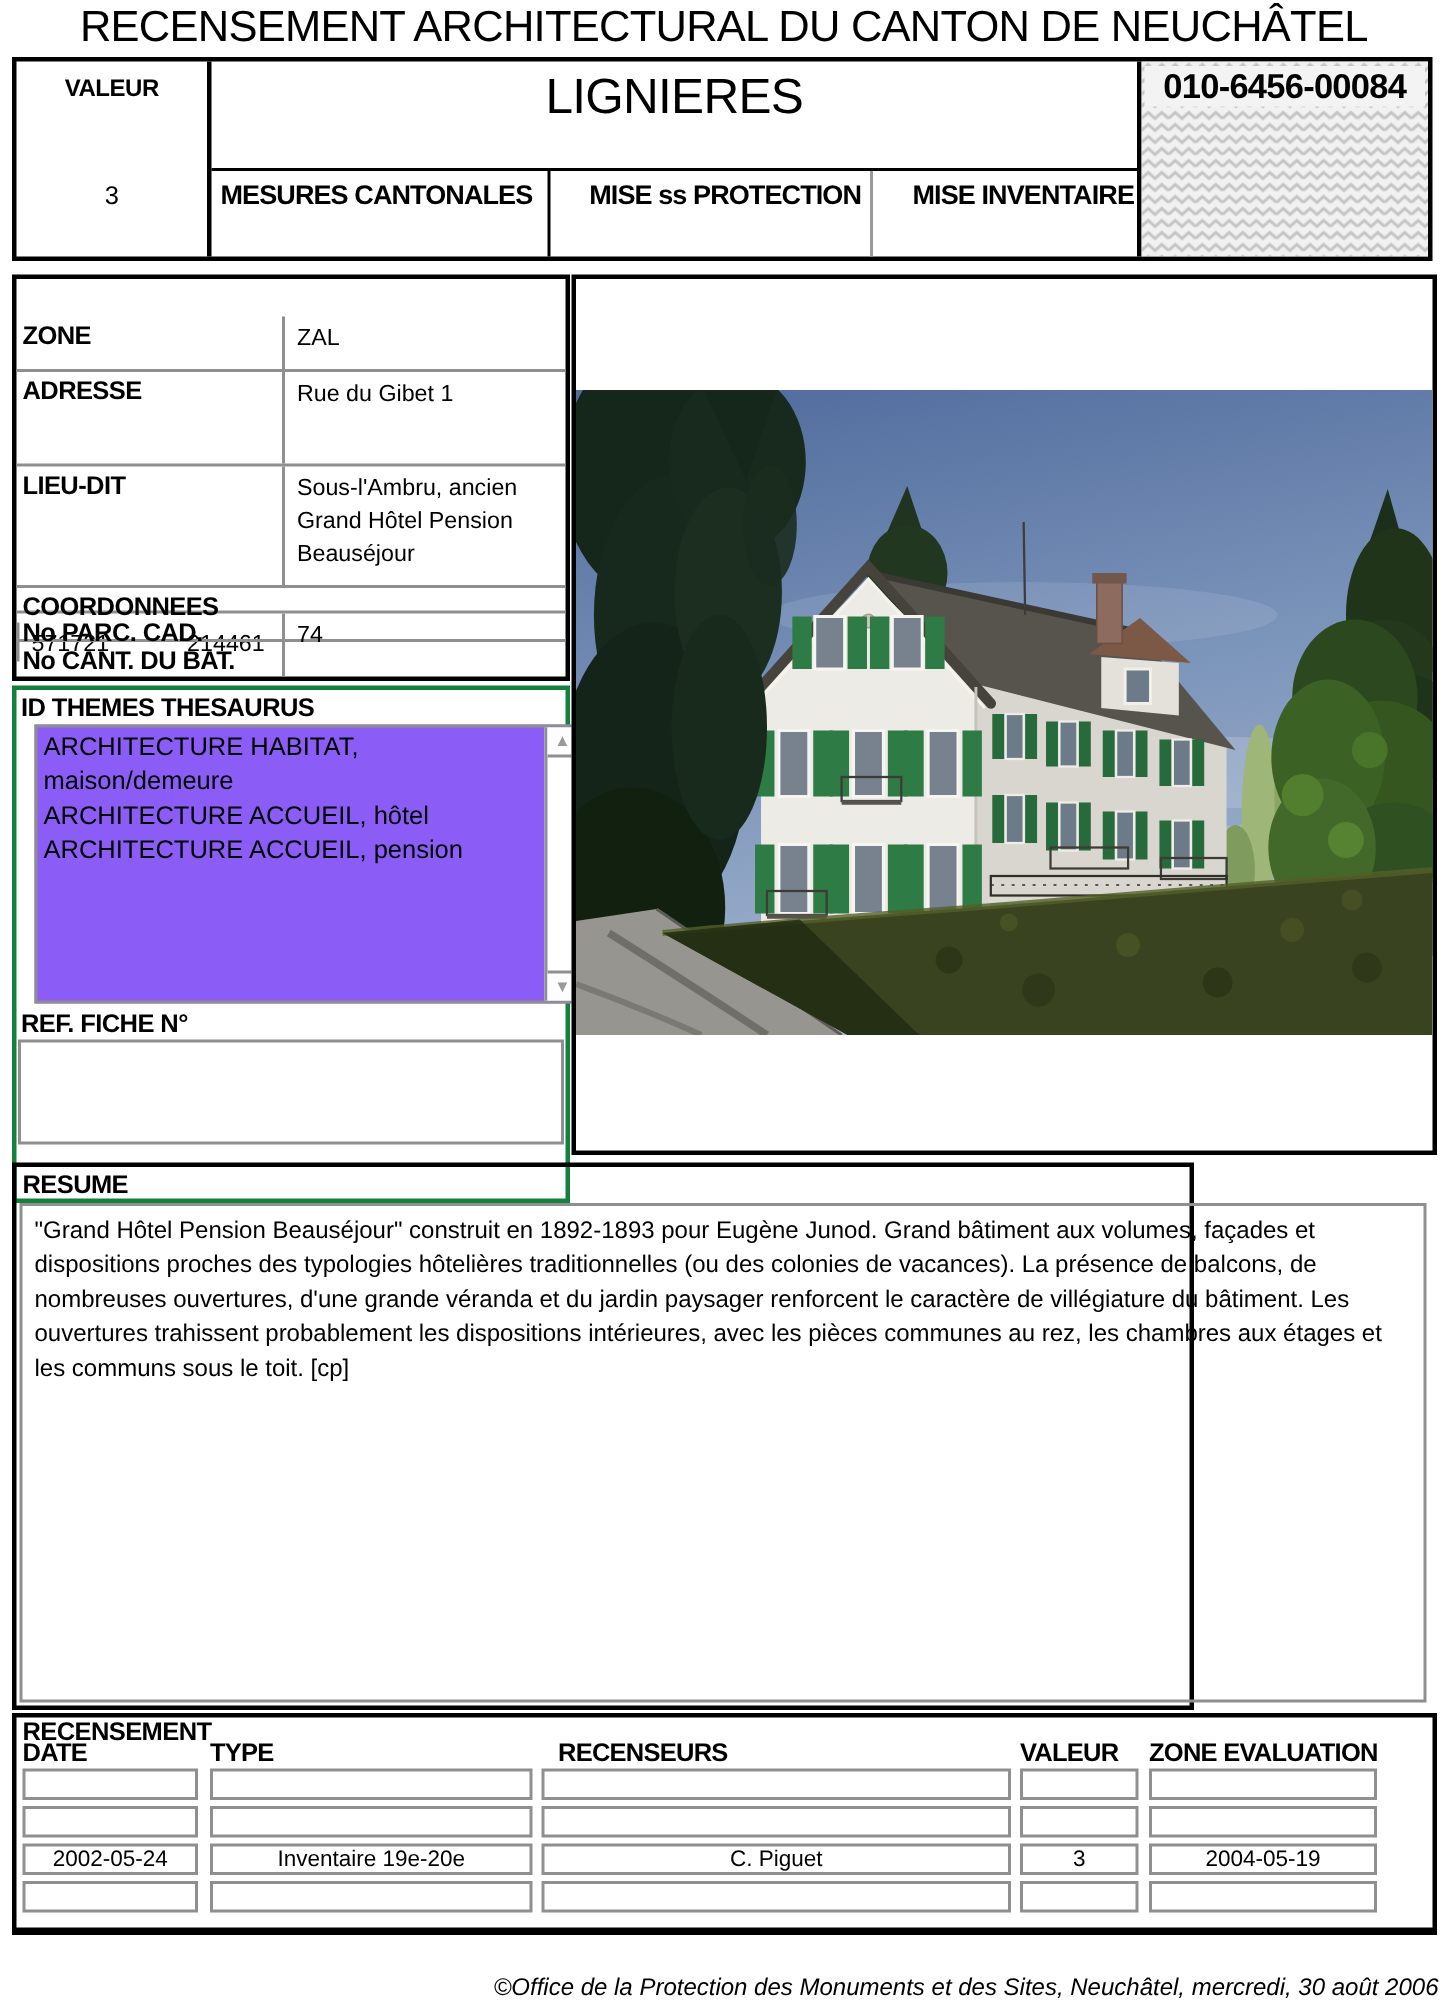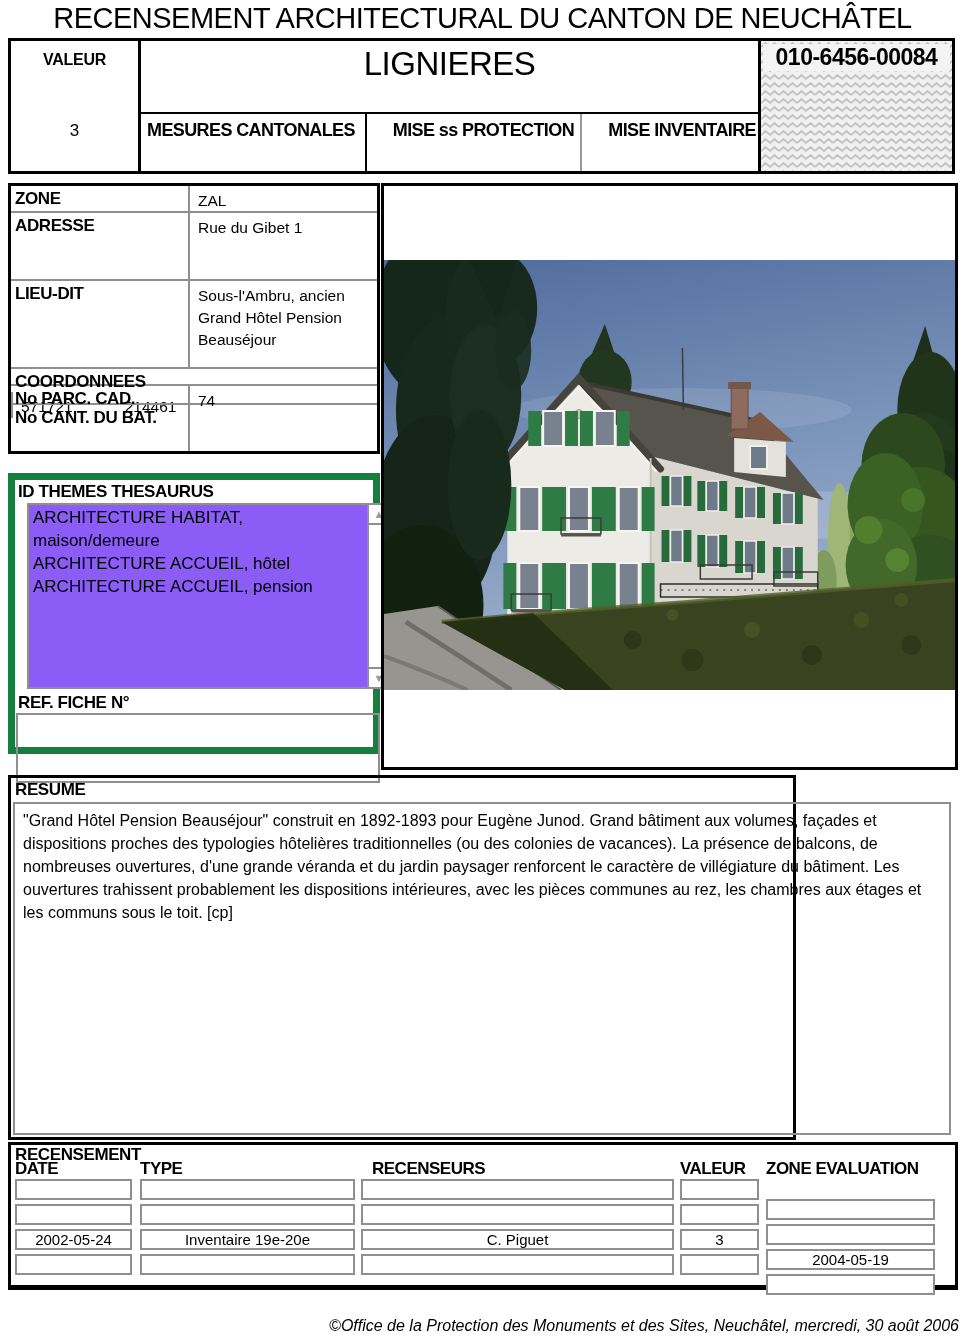--- a/index.html
+++ b/index.html
@@ -29,26 +29,26 @@
   .hdr-num-text{position:absolute;top:3px;left:2px;right:2px;text-align:center;
                 font-size:23px;font-weight:bold;letter-spacing:-0.5px;background:#f3f3f3;}
 
   
   .panel-info{position:absolute;left:8px;top:183px;width:372px;height:271px;border:3px solid #000;
               display:flex;flex-direction:column;}
   .irow{display:flex;border-bottom:2px solid #8f8f8f;}
   .irow:last-child{border-bottom:none;flex:1;}
   .irow .lab{width:177px;padding:3px 0 0 4px;font-weight:bold;font-size:17px;letter-spacing:-0.4px;}
   .irow .val{flex:1;border-left:2px solid #8f8f8f;padding:4px 2px 0 8px;font-size:15.5px;line-height:22px;}
-  .r-zone{height:27px;}.r-adresse{height:68px;}.r-lieu{height:88px;}
+  .r-zone{height:40px;margin-top:25px;}.r-adresse{height:68px;}.r-lieu{height:88px;}
   .r-coord{height:17px;flex-direction:column;}.r-parc{height:19px;}
   .coord-vals{display:flex;gap:52px;padding-left:6px;}
 
   
-  .panel-themes{position:absolute;left:8px;top:457px;width:372px;height:281px;border:7px solid #15803d;margin-top:16px;}
+  .panel-themes{position:absolute;left:8px;top:457px;width:372px;height:345px;border:3px solid #15803d;}
   .themes-label{position:absolute;top:2px;left:3px;font-weight:bold;font-size:17px;letter-spacing:-0.4px;}
   .listbox{position:absolute;left:12px;top:23px;width:364px;height:186px;border:2px solid #8f8f8f;background:#8b5cf6;}
   .list-items{position:absolute;left:0;top:0;right:22px;bottom:0;padding:1px 4px;
               font-size:17px;line-height:23px;overflow:hidden;}
   .scrollbar{position:absolute;right:0;top:0;width:22px;height:100%;border-left:2px solid #8f8f8f;background:#fff;}
   .sb-btn{position:absolute;left:0;width:100%;height:20px;display:flex;align-items:center;justify-content:center;
           color:#9a9a9a;font-size:11px;background:#fdfdfd;}
   .sb-btn.up{top:0;border-bottom:2px solid #8f8f8f;}
   .sb-btn.down{bottom:0;border-top:2px solid #8f8f8f;}
   .ref-label{position:absolute;top:213px;left:3px;font-weight:bold;font-size:17px;letter-spacing:-0.4px;}
@@ -67,21 +67,21 @@
 
   
   .panel-rec{position:absolute;left:8px;top:1142px;width:950px;height:148px;
              border:3px solid #000;border-bottom-width:5px;}
   .rec-label{position:absolute;top:0px;left:4px;font-weight:bold;font-size:17px;letter-spacing:-0.4px;}
   .rec-head{position:absolute;font-weight:bold;font-size:17px;letter-spacing:-0.5px;top:14px;white-space:nowrap;}
   .h-date{left:4px;} .h-type{left:129px;} .h-rec{left:361px;} .h-val{left:669px;} .h-deval{left:755px;}
   .cellbox{position:absolute;height:21px;border:2px solid #8f8f8f;background:#fff;
            font-size:15px;text-align:center;line-height:17px;overflow:hidden;}
   .c-date{left:4px;width:117px;} .c-type{left:129px;width:215px;}
-  .c-rec{left:350px;width:313px;} .c-val{left:669px;width:79px;} .c-deval{left:755px;width:169px;margin-top:20px;}
+  .c-rec{left:350px;width:313px;} .c-val{left:669px;width:79px;} .c-deval{left:755px;width:152px;}
   .row-a{top:34px;} .row-b{top:59px;} .row-c{top:84px;} .row-d{top:109px;}
 
   .footer{position:absolute;top:1317px;right:6px;font-size:16px;font-style:italic;white-space:nowrap;}
 </style>
 </head>
 <body>
 
 <div class="page">
 
   <div class="title">RECENSEMENT ARCHITECTURAL DU CANTON DE NEUCHÂTEL</div>

